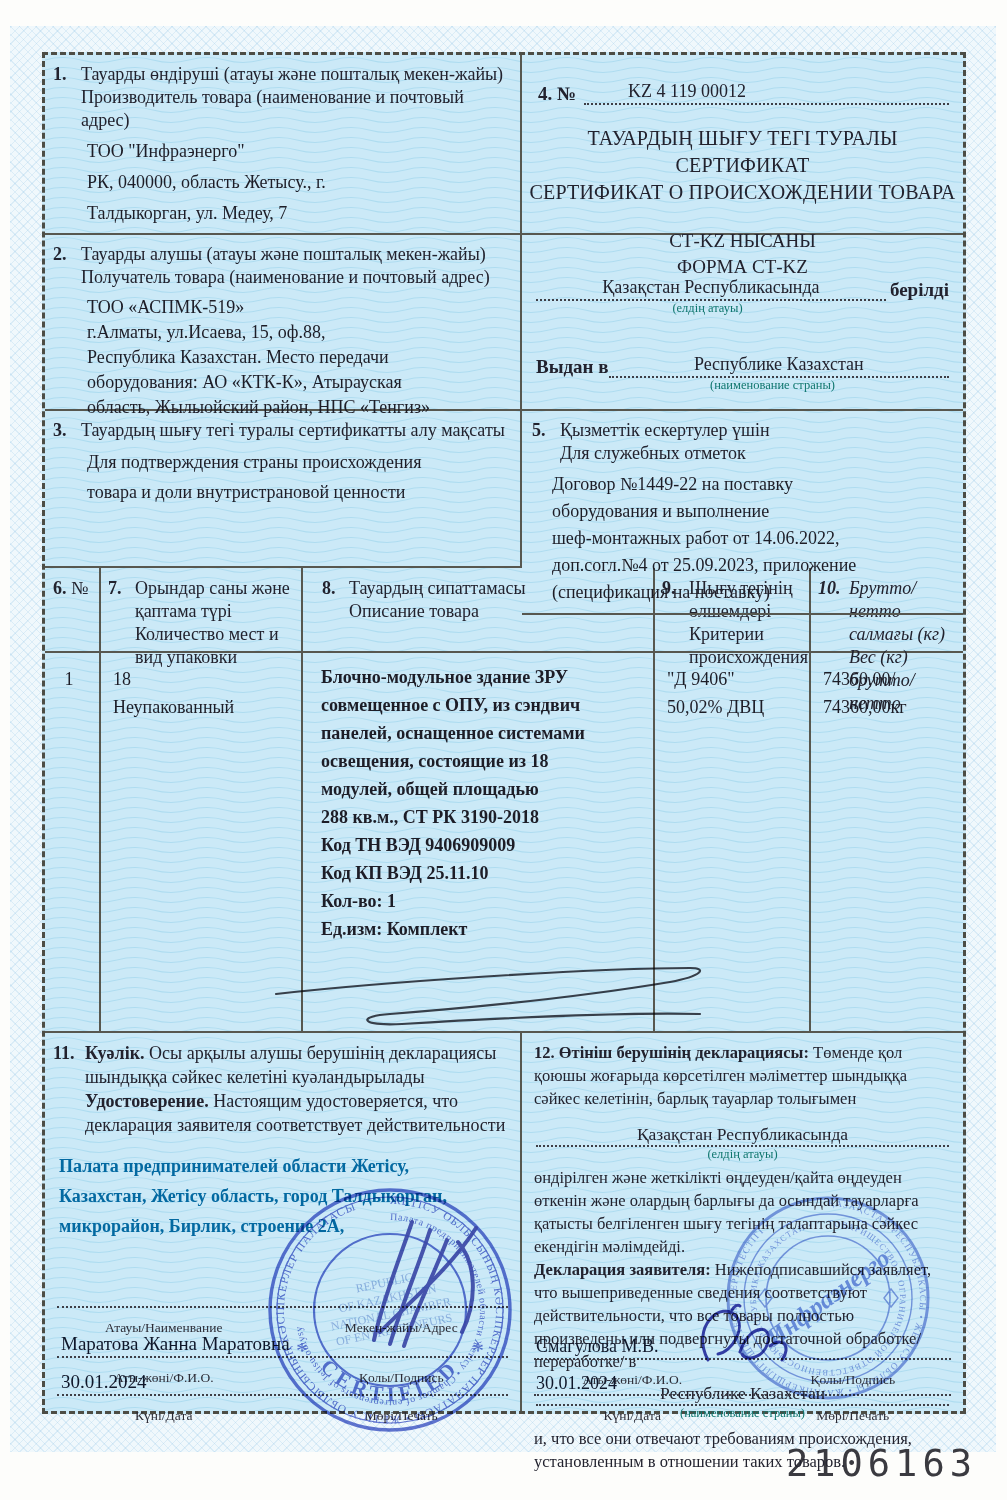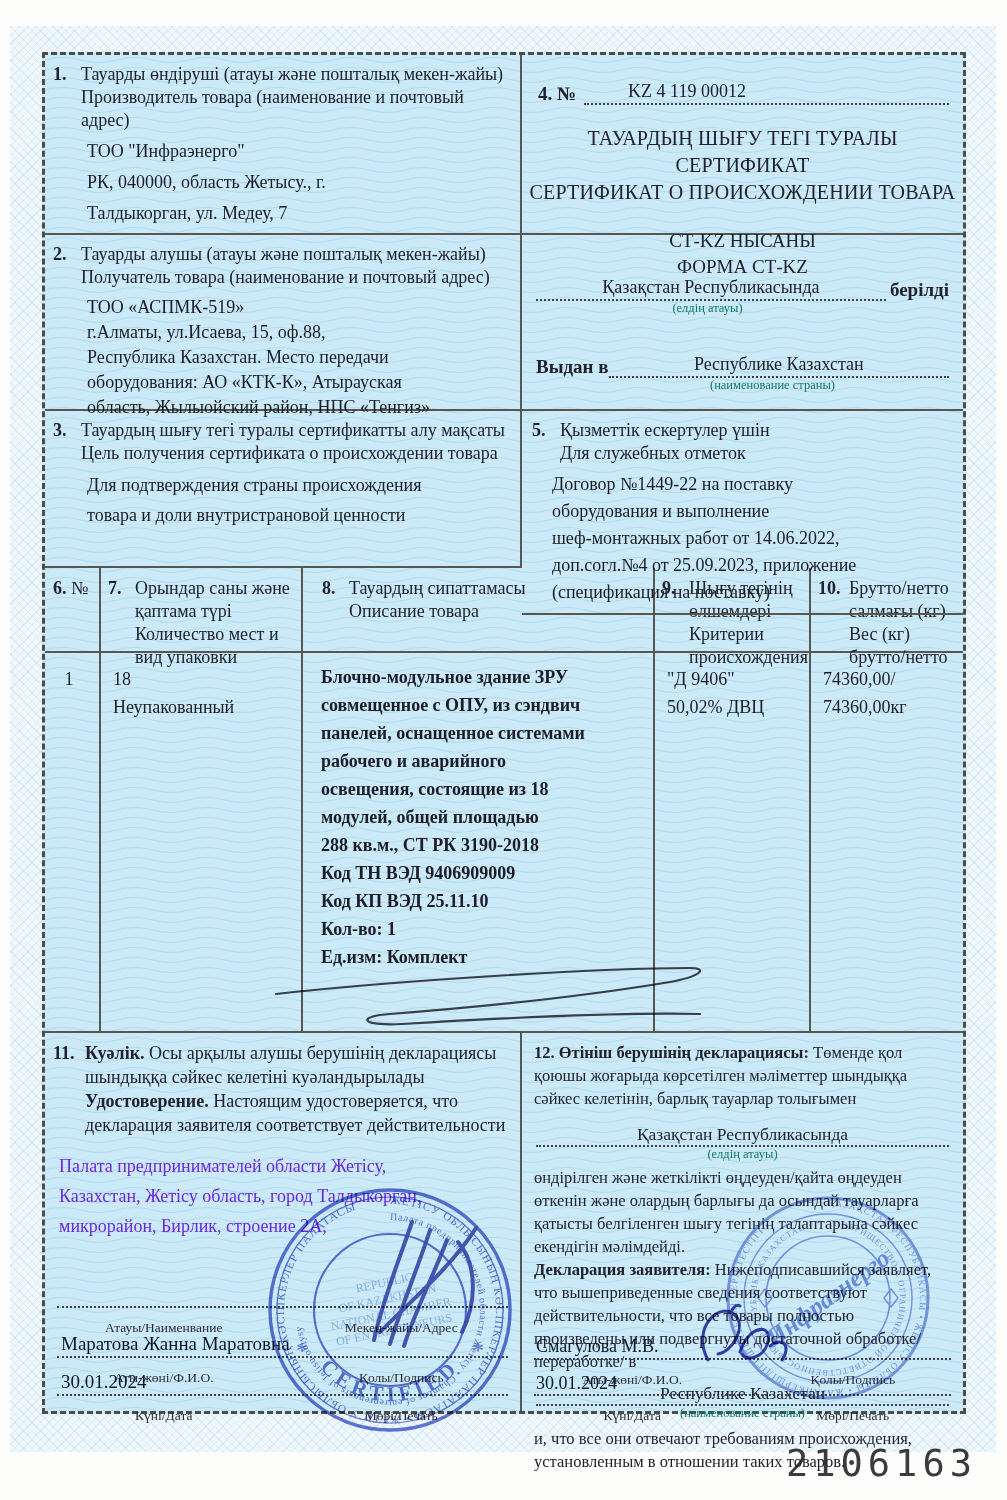--- a/index.html
+++ b/index.html
@@ -37,21 +37,21 @@
   .fieldrow{display:flex;align-items:flex-end;font-size:18px;padding:0 14px;}
   .fieldrow .pre{font-weight:bold;font-size:19px;white-space:nowrap;}
   .fieldrow .post{font-weight:bold;font-size:19px;white-space:nowrap;padding-left:4px;}
   .fieldrow .line{flex:1;border-bottom:2px dotted #3e3e46;text-align:center;padding-bottom:1px;}
   .hint{font-size:12.5px;text-align:center;color:#0f766e;}
   .hcell{font-size:18px;line-height:23px;padding:9px 6px 0 34px;}
   .hcell .hnum{display:inline-block;width:27px;margin-left:-27px;font-weight:bold;}
   .gval{font-size:18px;line-height:28px;padding:12px 6px 0 12px;color:#1d1d27;}
   .s11p{font-size:18px;line-height:24px;padding:8px 10px 0 40px;}
   .s11p .num{display:inline-block;width:32px;margin-left:-32px;font-weight:bold;}
-  .s11addr{font-size:18px;line-height:30px;padding:14px 8px 0 14px;color:#6d28d9;}
+  .s11addr{font-size:18px;line-height:30px;padding:14px 8px 0 14px;color:#0369a1;font-weight:bold;}
   .s12t{font-size:16.5px;line-height:23px;padding:8px 14px 0 12px;text-align:left;}
   .cfield{padding:2px 14px 0 14px;}
   .cfield .cline{border-bottom:2px dotted #3e3e46;text-align:center;font-size:17.5px;padding-bottom:0px;}
   .sigrow{position:absolute;left:0;width:100%;}
   .sigline{border-bottom:2px dotted #3e3e46;height:0;margin:0 12px;}
   .siglabels{display:flex;font-size:13.5px;color:#2c2c36;}
   .siglabels span{width:50%;text-align:center;margin-top:12px;}
   .signame{position:absolute;font-size:19px;color:#0f172a;white-space:nowrap;}
   .serial{
     position:absolute;left:786px;top:1442px;
@@ -126,21 +126,20 @@
     <div class="fieldrow" style="margin-top:38px;">
       <span class="pre">Выдан в</span>
       <span class="line">Республике Казахстан</span>
     </div>
     <div class="hint" style="margin-left:60px;">(наименование страны)</div>
   </div>
 
   <div class="cell br bb" style="left:0;top:356px;width:477px;height:157px;">
     <div class="lbl">
       <span class="num">3.</span><span>Тауардың шығу тегі туралы сертификатты алу мақсаты</span>
-      <div>Цель получения сертификата о происхождении товара</div>
     </div>
     <div class="vals" style="line-height:28px;">
       <div style="margin-bottom:2px">Для подтверждения страны происхождения</div>
       <div style="margin-bottom:2px">товара и доли внутристрановой ценности</div>
     </div>
   </div>
 
   <div class="cell bb" style="left:477px;top:356px;width:441px;height:204px;overflow:visible;z-index:3;">
     <div class="lbl" style="padding-left:38px;">
       <span class="num">5.</span><span>Қызметтік ескертулер үшін</span>
@@ -169,21 +168,21 @@
       <span class="hnum">8.</span><span>Тауардың сипаттамасы</span>
       <div>Описание товара</div>
     </div>
   </div>
   <div class="cell br bb" style="left:610px;top:513px;width:156px;height:85px;">
     <div class="hcell">
       <span class="hnum">9.</span><span>Шығу тегінің өлшемдері</span>
       <div>Критерии происхождения</div>
     </div>
   </div>
-  <div class="cell bb" style="left:766px;top:513px;width:152px;height:85px;">
+  <div class="cell bb" style="left:766px;top:513px;width:152px;height:85px;font-style:italic;">
     <div class="hcell" style="padding-left:38px;">
       <span class="hnum" style="width:31px;margin-left:-31px;">10.</span><span>Брутто/нетто салмағы (кг)</span>
       <div>Вес (кг)</div>
       <div>брутто/нетто</div>
     </div>
   </div>
 
   <div class="cell br bb" style="left:0;top:598px;width:56px;height:380px;">
     <div class="gval" style="text-align:center;padding-left:0;">1</div>
   </div>
@@ -191,21 +190,20 @@
     <div class="gval">
       <div>18</div>
       <div>Неупакованный</div>
     </div>
   </div>
   <div class="cell br bb" style="left:258px;top:598px;width:352px;height:380px;">
     <div class="gval" style="padding-left:18px;padding-top:10px;font-weight:bold;">
       <div>Блочно-модульное здание ЗРУ</div>
       <div>совмещенное с ОПУ, из сэндвич</div>
       <div>панелей, оснащенное системами</div>
-      <div>рабочего и аварийного</div>
       <div>освещения, состоящие из 18</div>
       <div>модулей, общей площадью</div>
       <div>288 кв.м., СТ РК 3190-2018</div>
       <div>Код ТН ВЭД 9406909009</div>
       <div>Код КП ВЭД 25.11.10</div>
       <div>Кол-во: 1</div>
       <div>Ед.изм: Комплект</div>
     </div>
   </div>
   <div class="cell br bb" style="left:610px;top:598px;width:156px;height:380px;">

